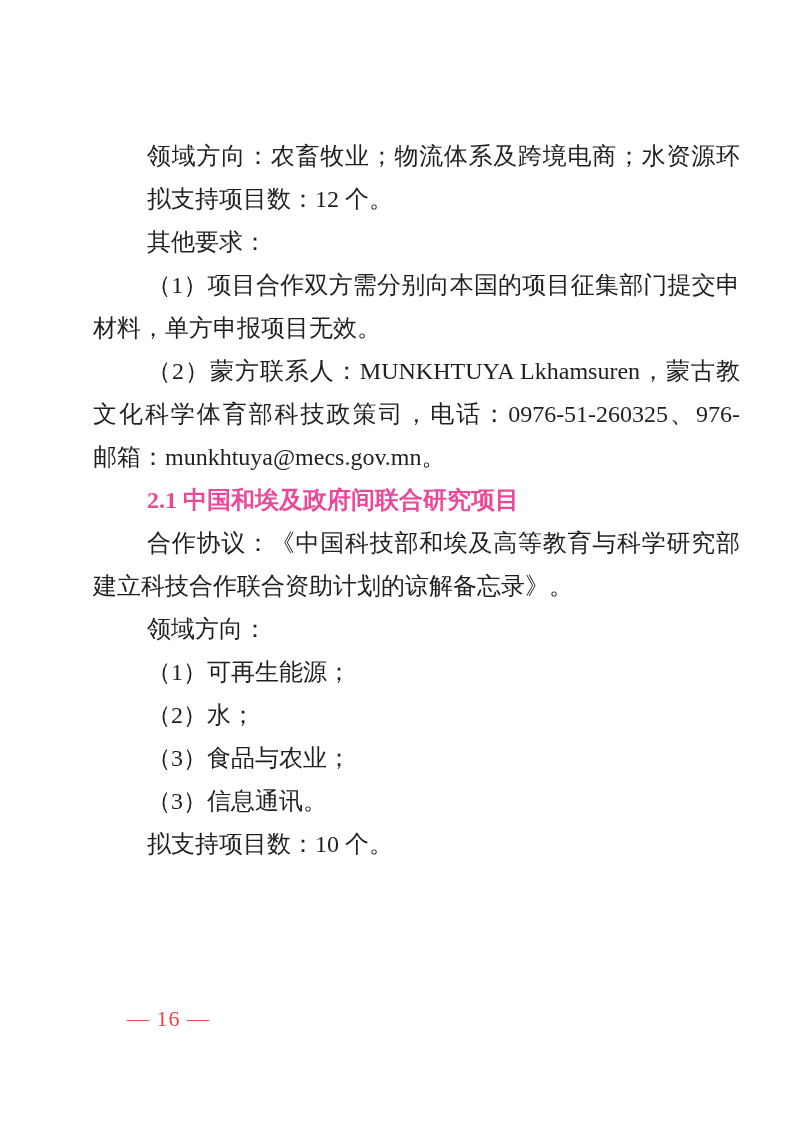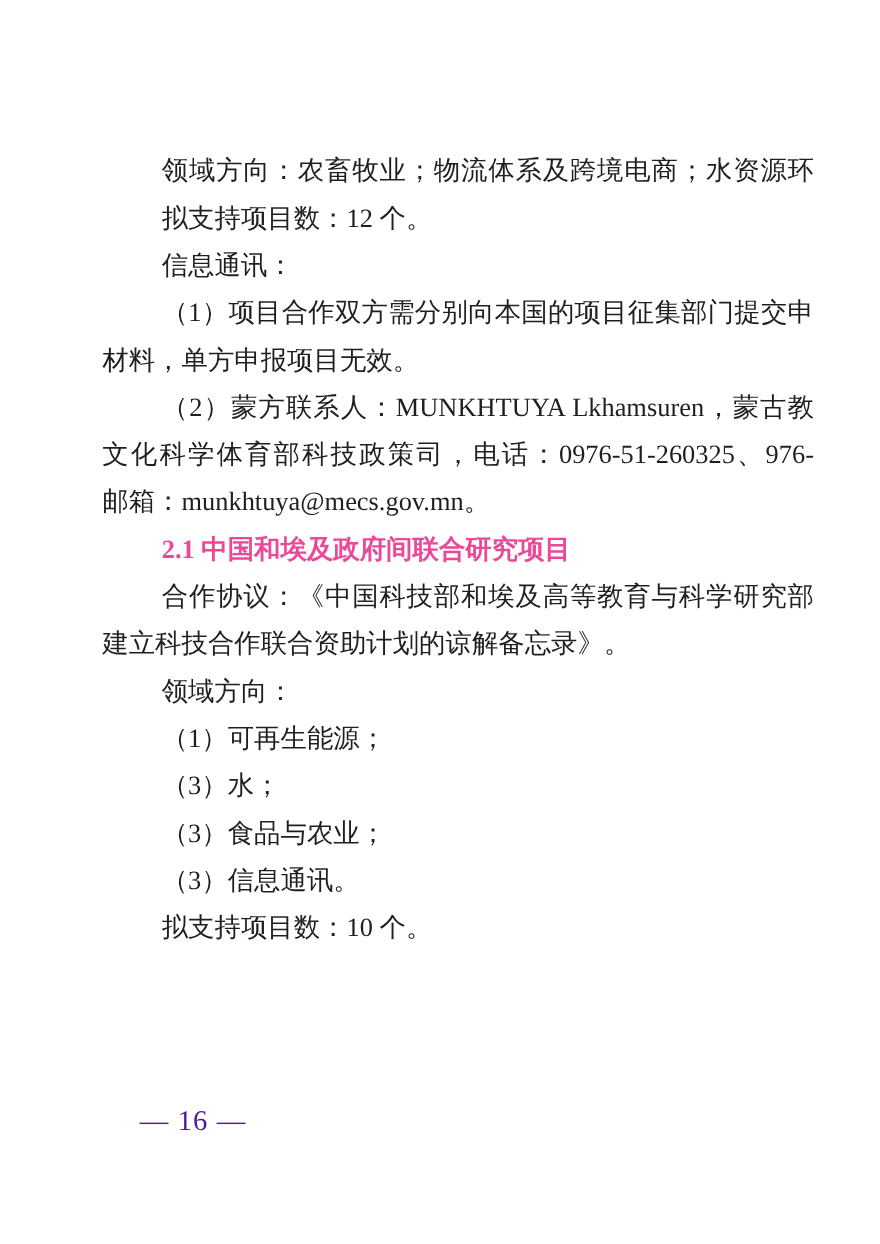--- a/index.html
+++ b/index.html
@@ -42,43 +42,43 @@
     text-align-last: justify;
   }
   .heading {
     font-weight: 700;
     color: #ec4899;
   }
   .footer {
     position: absolute;
     left: 127px;
     top: 1006px;
-    font-size: 26px;
+    font-size: 22px;
     line-height: 26px;
-    color: #4c1d95;
+    color: #ef4444;
     letter-spacing: 1px;
   }
 </style>
 </head>
 <body>
 
 <div class="page">
   <div class="content">
     <div class="line indent justify">领域方向：农畜牧业；物流体系及跨境电商；水资源环境保</div>
     <div class="line indent">拟支持项目数：12 个。</div>
-    <div class="line indent">信息通讯：</div>
+    <div class="line indent">其他要求：</div>
     <div class="line indent justify">（1）项目合作双方需分别向本国的项目征集部门提交申报</div>
     <div class="line">材料，单方申报项目无效。</div>
     <div class="line indent justify">（2）蒙方联系人：MUNKHTUYA  Lkhamsuren，蒙古教育</div>
     <div class="line justify">文化科学体育部科技政策司，电话：0976-51-260325、976-99056252，</div>
     <div class="line">邮箱：munkhtuya@mecs.gov.mn。</div>
     <div class="line indent heading">2.1 中国和埃及政府间联合研究项目</div>
     <div class="line indent justify">合作协议：《中国科技部和埃及高等教育与科学研究部关于</div>
     <div class="line">建立科技合作联合资助计划的谅解备忘录》。</div>
     <div class="line indent">领域方向：</div>
     <div class="line indent">（1）可再生能源；</div>
-    <div class="line indent">（3）水；</div>
+    <div class="line indent">（2）水；</div>
     <div class="line indent">（3）食品与农业；</div>
     <div class="line indent">（3）信息通讯。</div>
     <div class="line indent">拟支持项目数：10 个。</div>
   </div>
   <div class="footer">— 16 —</div>
 </div>
 
 </body></html>

